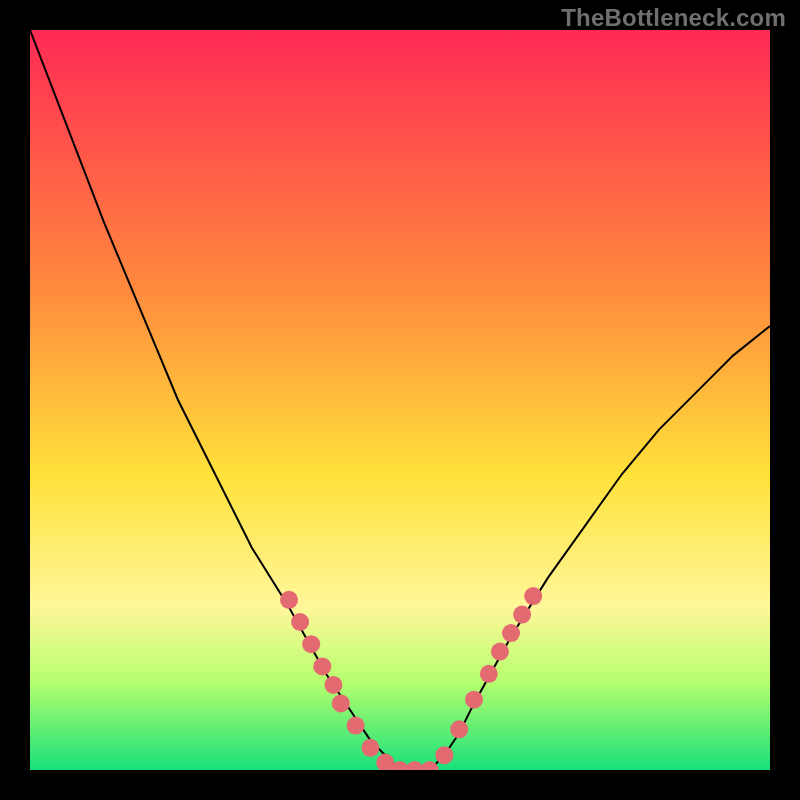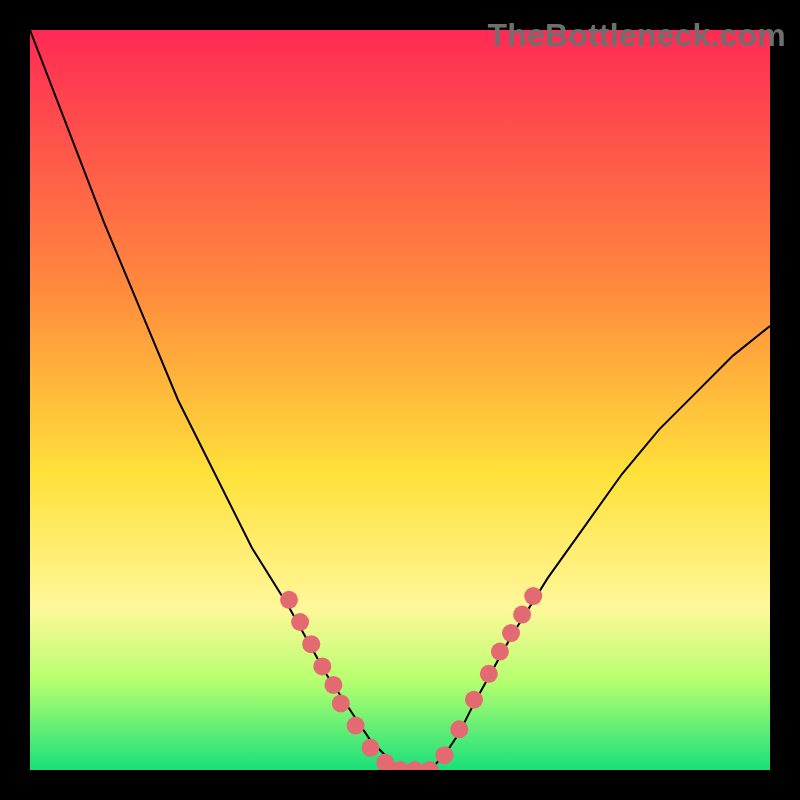--- a/index.html
+++ b/index.html
@@ -12,24 +12,24 @@
     font-family: Arial, Helvetica, sans-serif;
   }
   .outer {
     position: relative;
     width: 800px;
     height: 800px;
     background: #000;
   }
   .watermark {
     position: absolute;
-    top: 17px;
+    top: 4px;
     right: 14px;
     color: #6f6f6f;
-    font-size: 32px;
+    font-size: 24px;
     font-weight: 600;
     letter-spacing: 0.2px;
     z-index: 5;
     user-select: none;
   }
   .plot-area {
     position: absolute;
     left: 30px;
     top: 30px;
     width: 740px;

